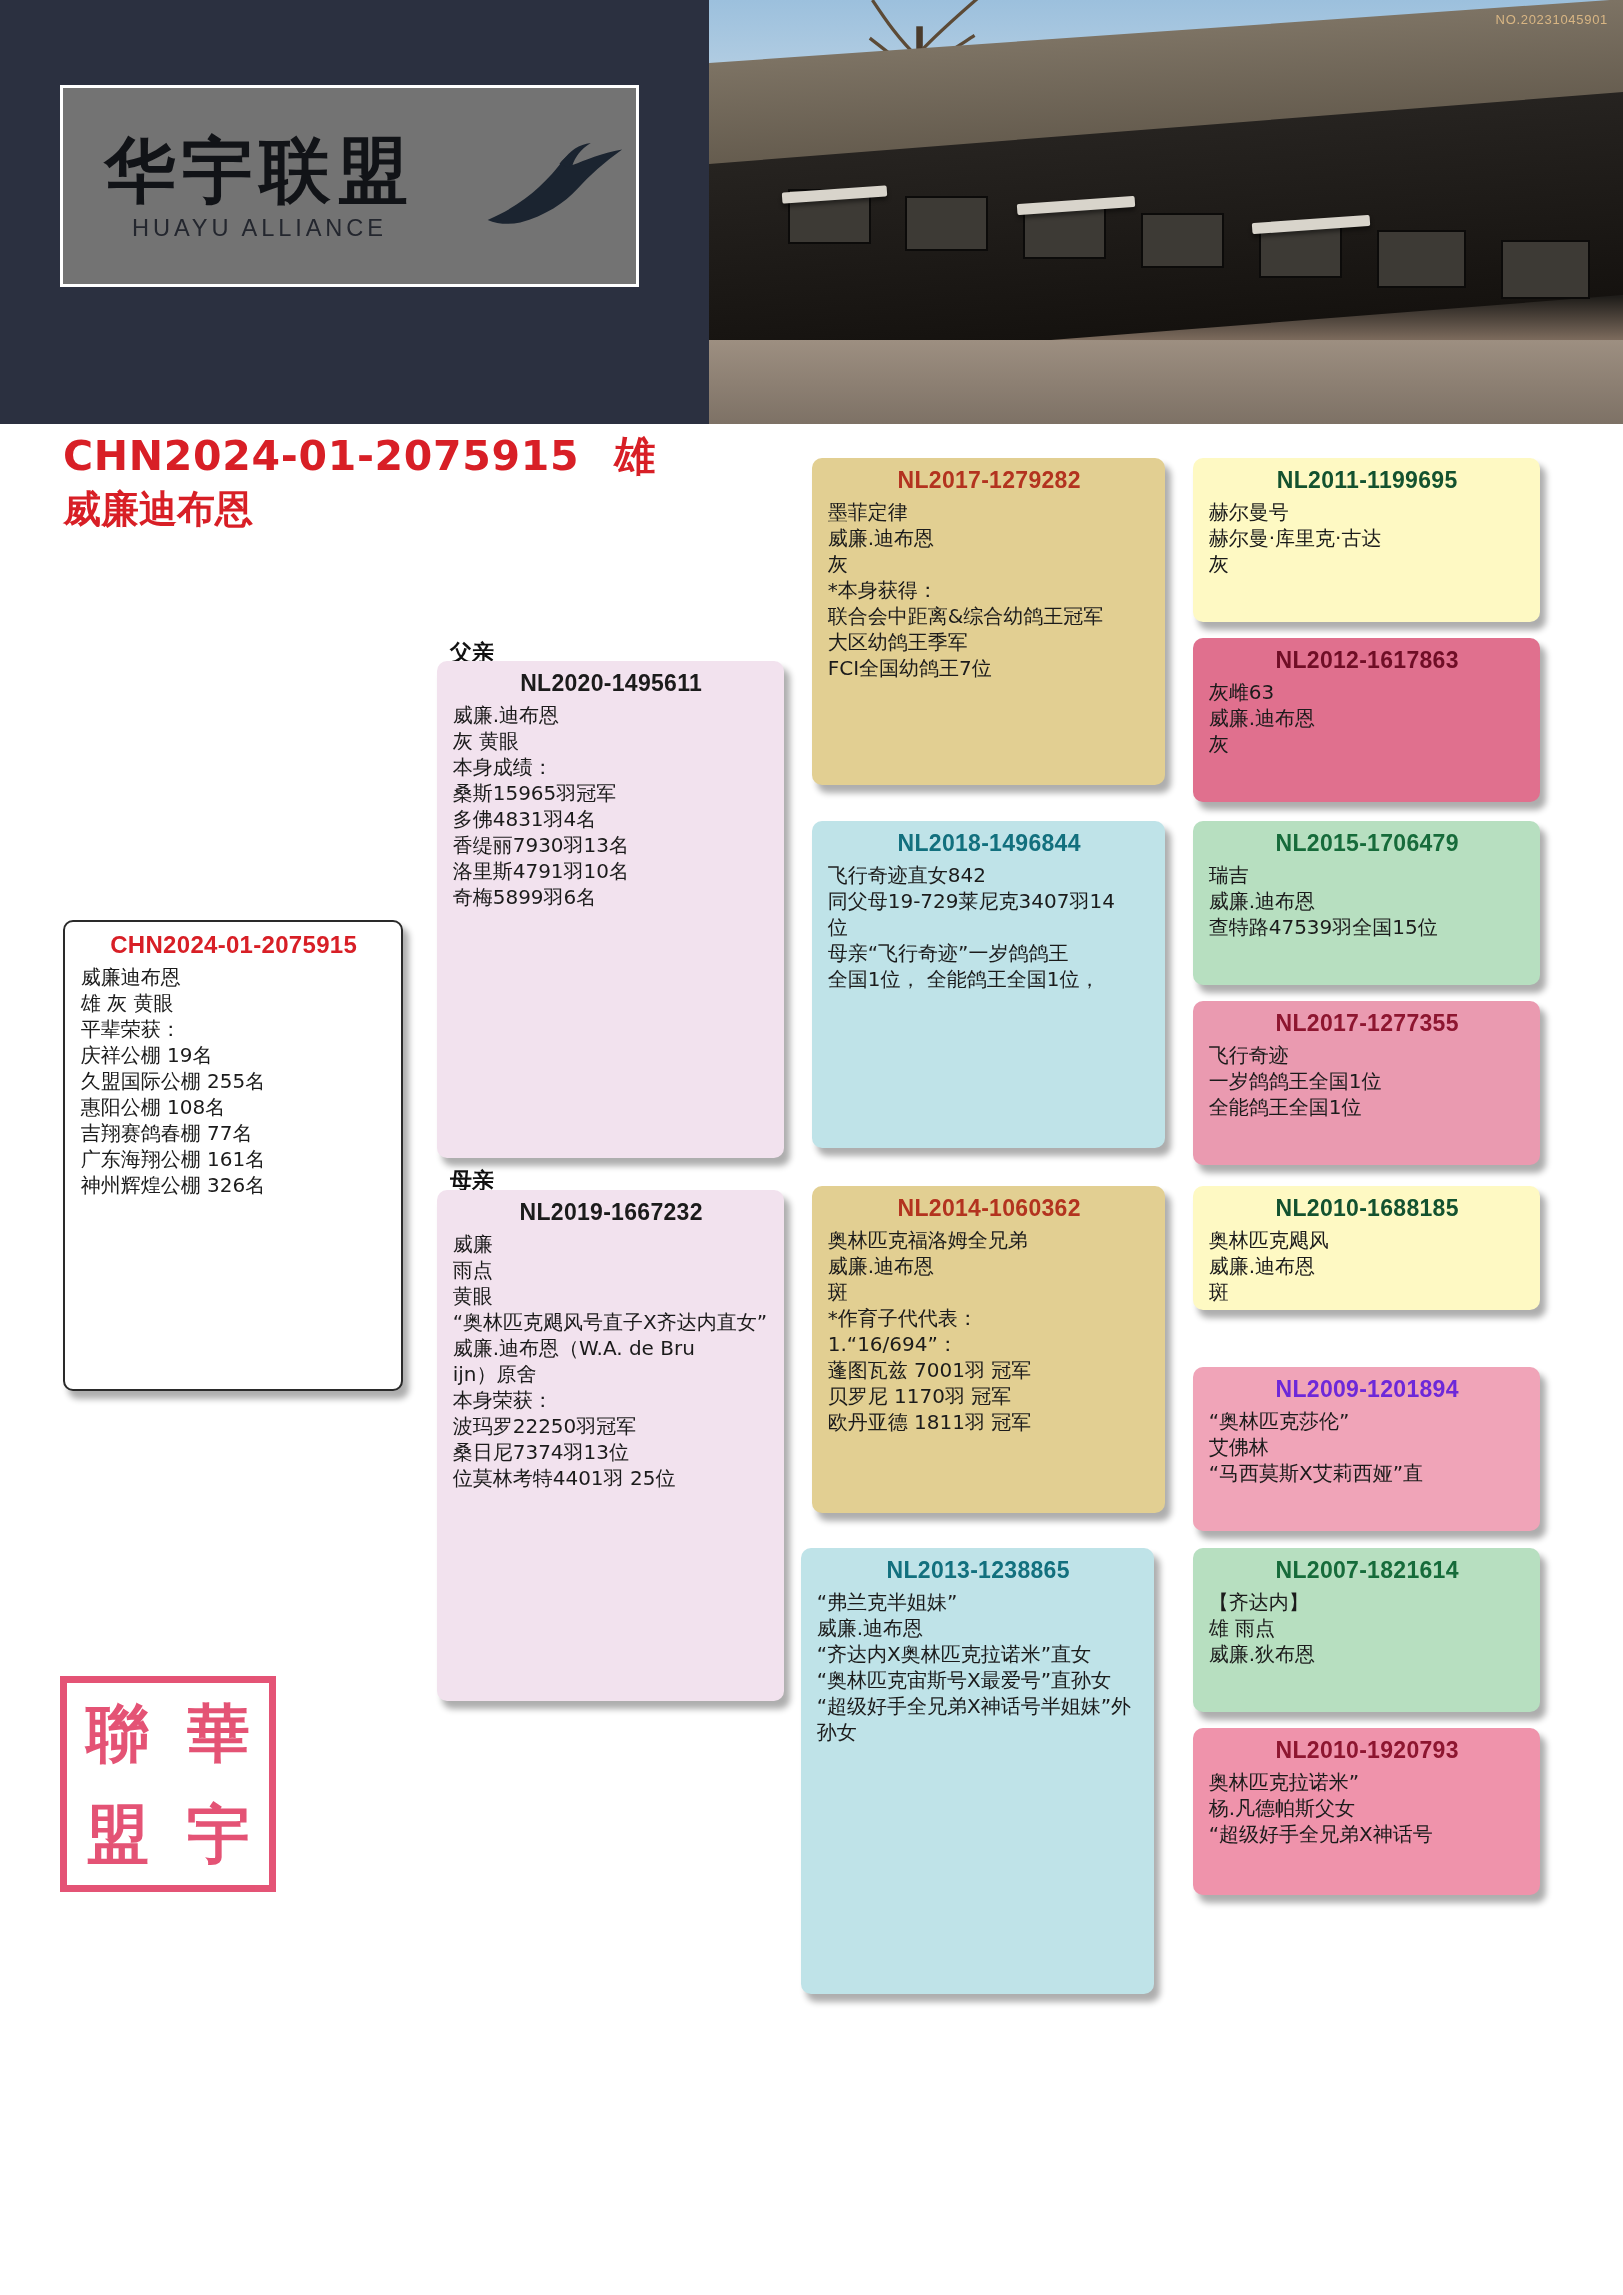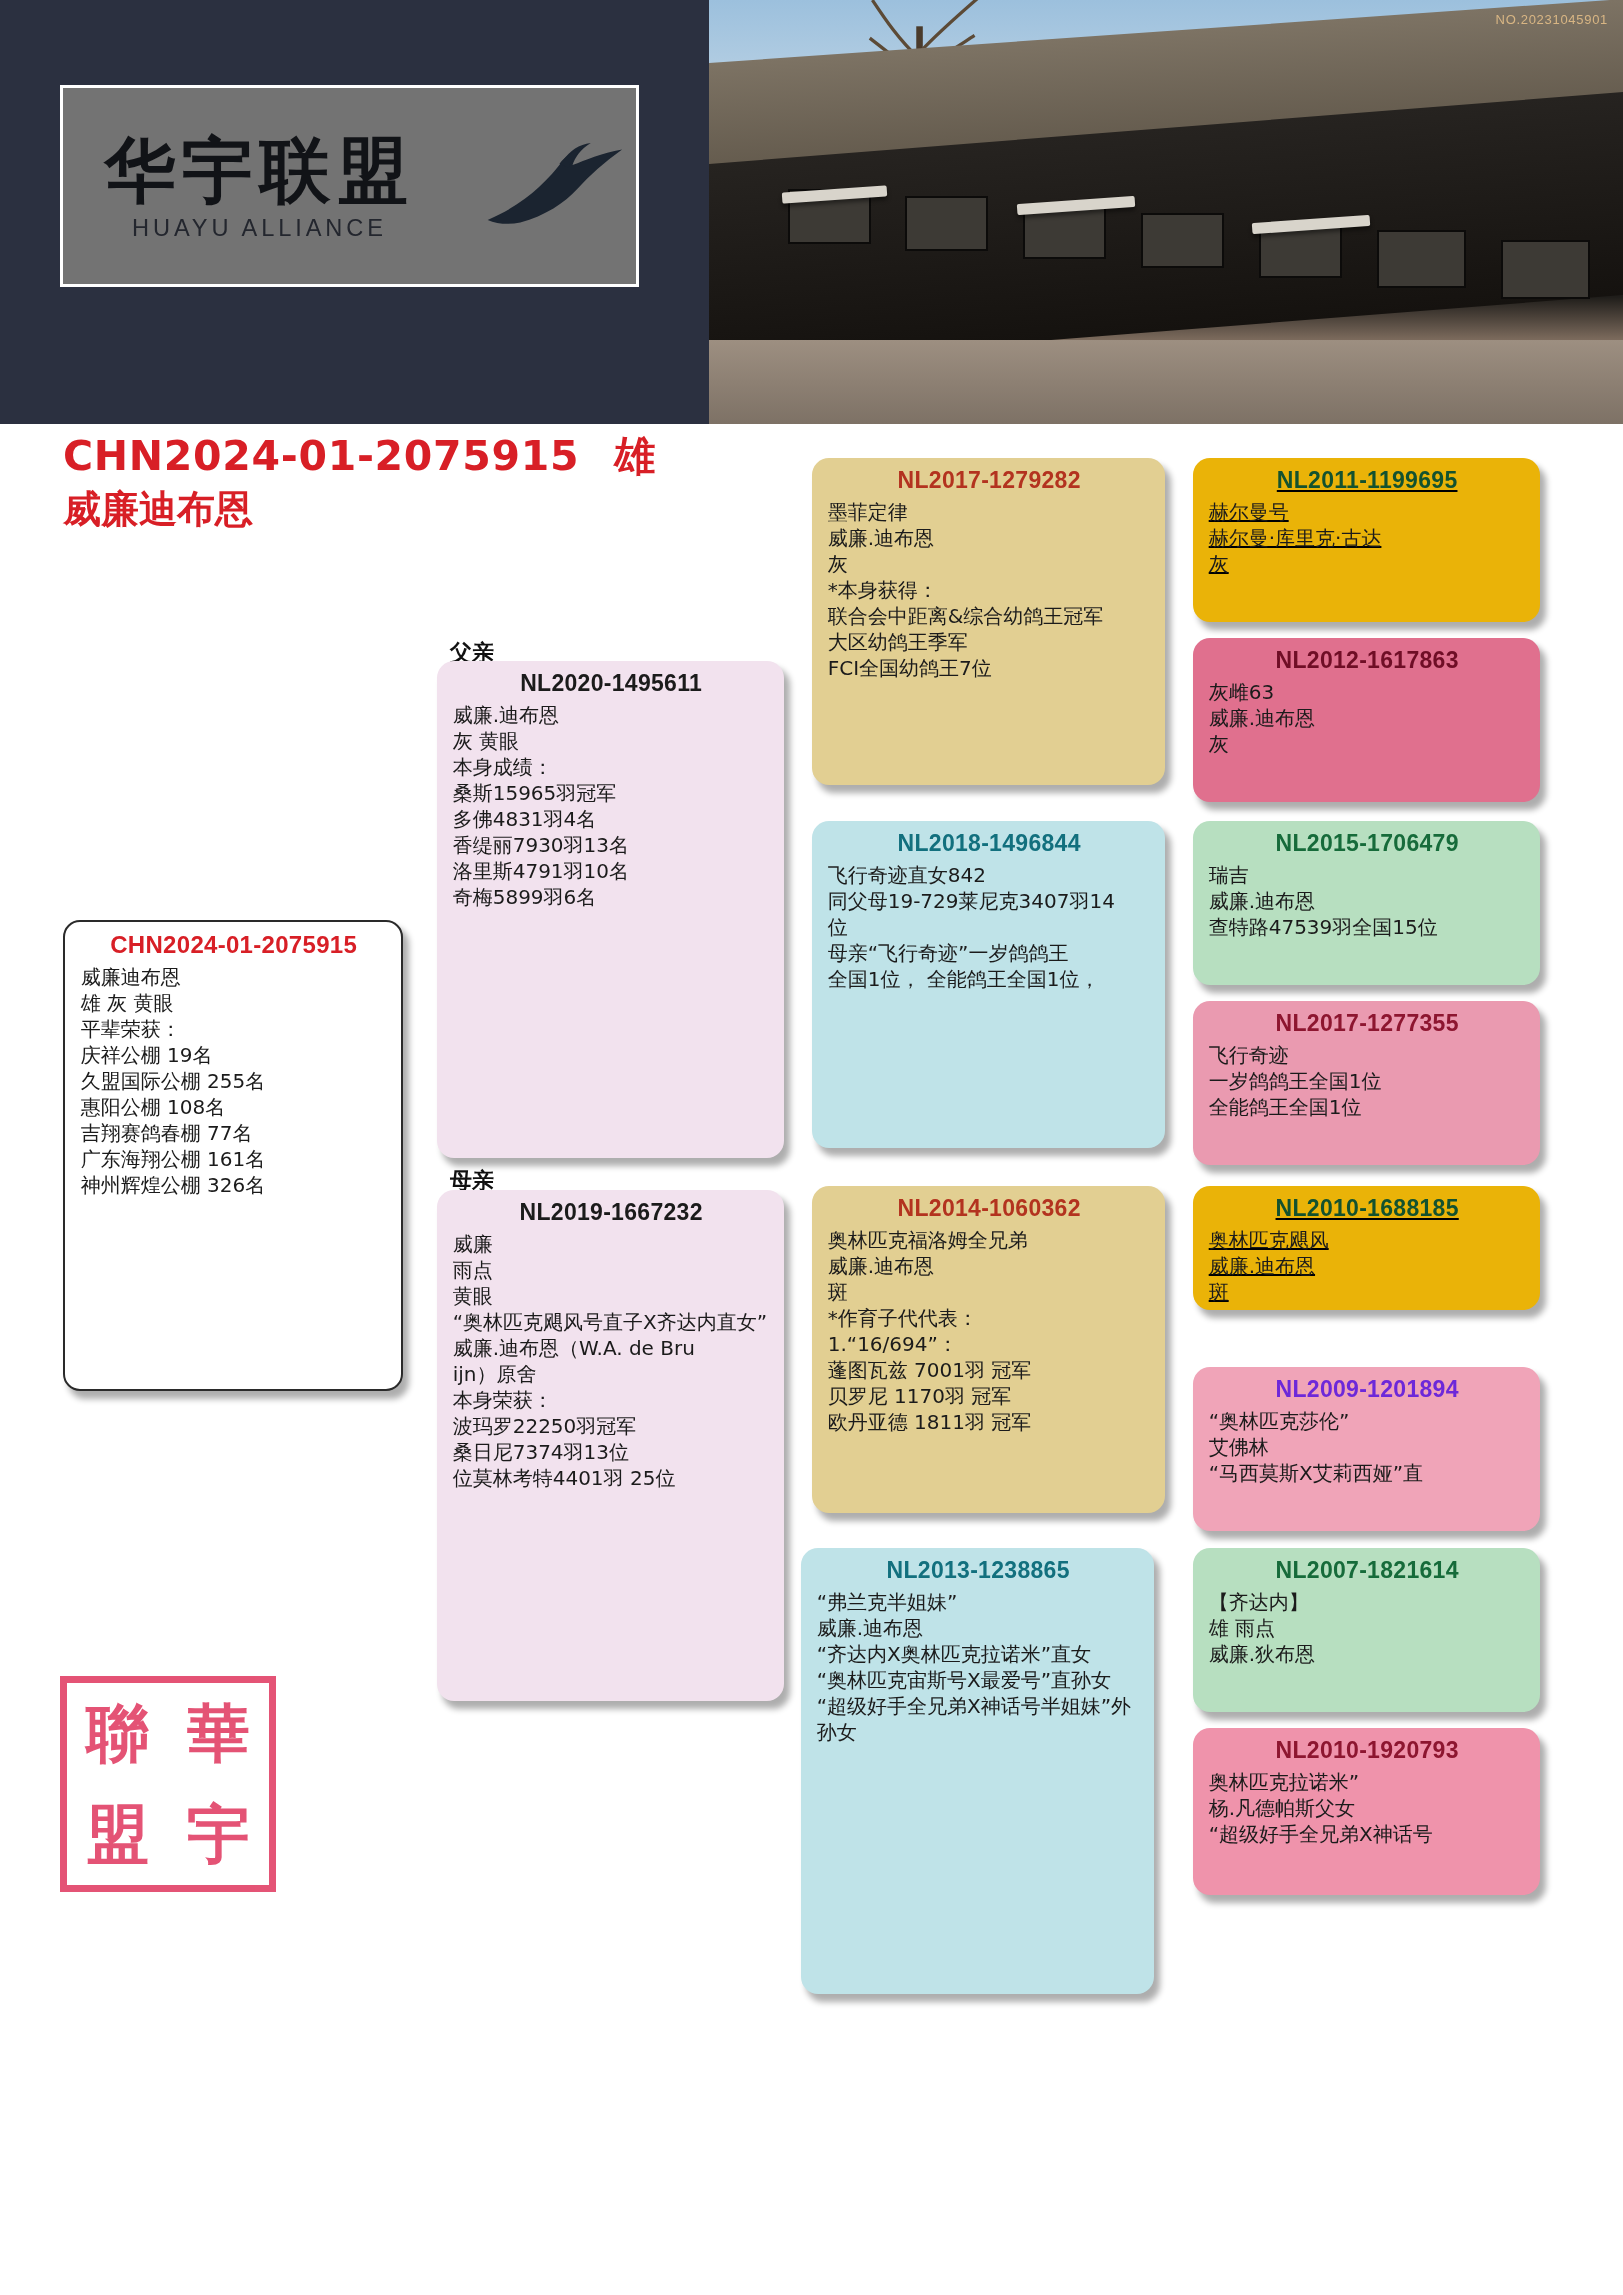--- a/index.html
+++ b/index.html
@@ -110,21 +110,21 @@
     left: 63px; top: 484px;
     color: #d81f26;
     font-size: 38px;
     font-weight: bold;
     font-family: "DejaVu Sans", sans-serif;
   }
 
   
   .card {
     position: absolute;
-    border-radius: 17px;
+    border-radius: 10px;
     box-shadow: 5.9px 7.2px 6.5px rgba(0,0,0,.32);
     box-sizing: border-box;
     padding: 9.2px 14.4px 10.5px 15.7px;
     font-family: "DejaVu Sans", sans-serif;
     overflow: hidden;
   }
   .card .ring {
     font-weight: bold;
     font-size: 23px;
     text-align: center;
@@ -148,21 +148,21 @@
 
   
   .c-white  { background:#ffffff; border:2px solid #2a2a2a; }
   .c-white .ring { color:#d81f26; font-size:24px; }
   .c-pink   { background:#f2e2ee; }
   .c-pink .ring { color:#1b1b1b; }
   .c-tan    { background:#e2cf92; }
   .c-tan .ring { color:#b3331f; }
   .c-cyan   { background:#bfe3e8; }
   .c-cyan .ring { color:#12707e; }
-  .c-green  { background:#eab308;text-decoration:underline; }
+  .c-green  { background:#fef9c3; }
   .c-green .ring { color:#13522f; }
   .c-green2 { background:#b7dfc0; }
   .c-green2 .ring { color:#166b3a; }
   .c-rose   { background:#e0708e; }
   .c-rose .ring { color:#6f0e26; }
   .c-rose2  { background:#ea9ab0; }
   .c-rose2 .ring { color:#8d1630; }
   .c-rose3  { background:#f0a4b8; }
   .c-rose3 .ring { color:#6d28d9; }
   .c-rose4  { background:#ef93ab; }

